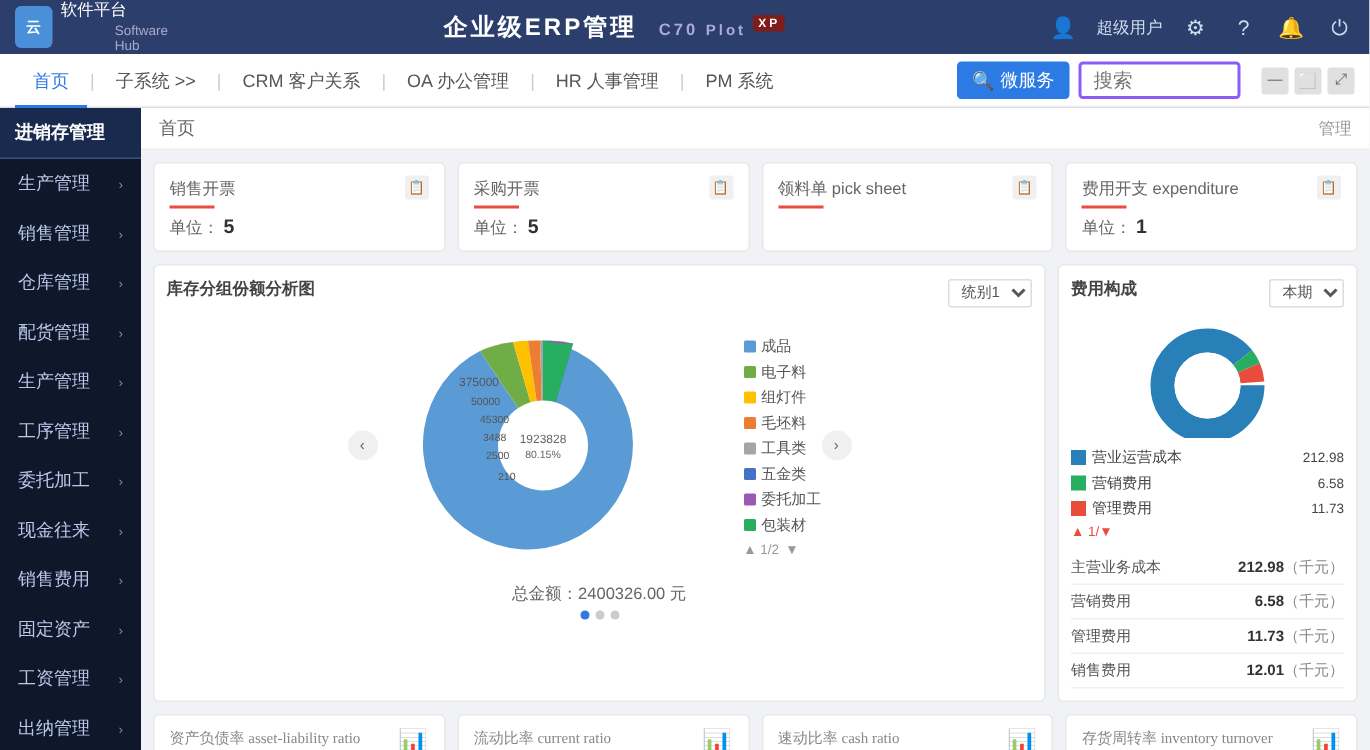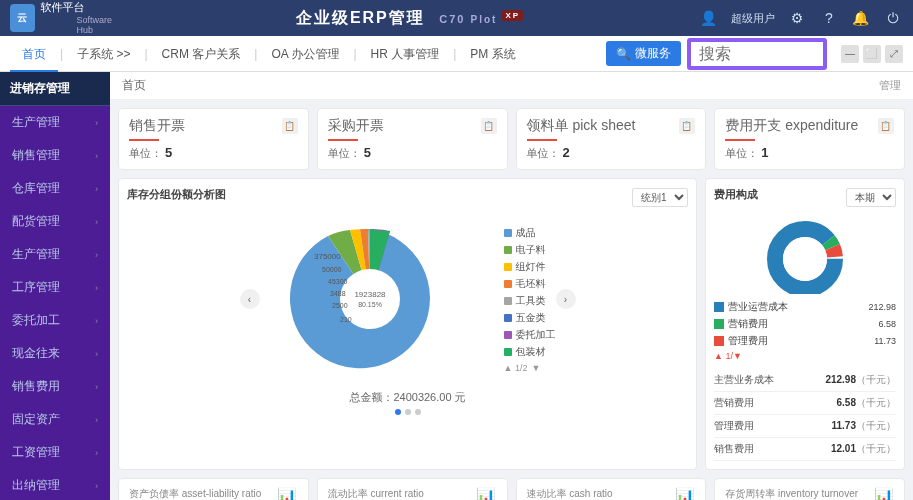--- a/index.html
+++ b/index.html
@@ -25,46 +25,46 @@
     
     .nav-bar {
       display: flex; align-items: center;
       background: #fff; height: 36px; padding: 0 10px;
       border-bottom: 1px solid #ddd;
     }
     .nav-item { padding: 0 12px; height: 36px; line-height: 36px; font-size: 12px; color: #555; cursor: pointer; border-bottom: 2px solid transparent; }
     .nav-item.active { color: #2c7be5; border-bottom-color: #2c7be5; }
     .nav-sep { color: #ccc; margin: 0 2px; }
     .search-btn { margin-left: auto; background: #2c7be5; color: #fff; border: none; padding: 4px 10px; border-radius: 3px; cursor: pointer; font-size: 12px; display: flex; align-items: center; gap: 4px; }
-    .search-input { border: 4px solid #8b5cf6; padding: 3px 8px; border-radius: 3px; font-size: 16px; width: 140px; }
+    .search-input { border: 2px solid #8b5cf6; padding: 3px 8px; border-radius: 3px; font-size: 13px; width: 108px; }
     .window-btns { display: flex; gap: 4px; margin-left: 8px; }
     .win-btn { width: 18px; height: 18px; background: #e0e0e0; border-radius: 2px; display: flex; align-items: center; justify-content: center; font-size: 10px; cursor: pointer; color: #666; }
 
     
     .main-layout { display: flex; height: calc(500px - 72px); }
 
     
-    .sidebar { width: 110px; background: #4c1d95; overflow-y: auto; flex-shrink: 0; }
+    .sidebar { width: 94px; background: #0f172a; overflow-y: auto; flex-shrink: 0; }
     .sidebar-header { background: #1a2a4f; color: #fff; padding: 8px 10px; font-size: 12px; font-weight: bold; border-bottom: 1px solid #3a4f7a; }
     .sidebar-item { display: flex; align-items: center; justify-content: space-between; padding: 8px 12px; color: #b8c8e8; cursor: pointer; font-size: 12px; }
     .sidebar-arrow { font-size: 9px; color: #889; }
 
     
     .content { flex: 1; overflow-y: auto; background: #f0f2f5; }
 
     
     .breadcrumb { background: #fff; padding: 5px 12px; border-bottom: 1px solid #eee; display: flex; align-items: center; justify-content: space-between; }
     .breadcrumb-text { font-size: 12px; color: #666; }
     .breadcrumb-action { font-size: 11px; color: #999; }
 
     
     .cards-row { display: flex; gap: 8px; padding: 8px; }
     .dash-card { flex: 1; background: #fff; border-radius: 4px; padding: 8px 10px; border: 1px solid #e8e8e8; }
     .dash-card-header { display: flex; align-items: center; justify-content: space-between; margin-bottom: 4px; }
-    .dash-card-title { font-size: 14px; color: #666; }
+    .dash-card-title { font-size: 11px; color: #666; }
     .dash-card-icon { width: 16px; height: 16px; background: #f0f0f0; border-radius: 2px; display: flex; align-items: center; justify-content: center; font-size: 9px; color: #999; }
     .dash-card-divider { height: 2px; background: #e74c3c; margin: 4px 0; width: 30px; }
     .dash-card-count { font-size: 11px; color: #666; }
     .count-num { font-size: 13px; font-weight: bold; color: #333; }
 
     
     .charts-row { display: flex; gap: 8px; padding: 0 8px 8px; }
     .chart-main { flex: 1; background: #fff; border-radius: 4px; border: 1px solid #e8e8e8; padding: 8px; }
     .chart-side { width: 200px; background: #fff; border-radius: 4px; border: 1px solid #e8e8e8; padding: 8px; flex-shrink: 0; }
     .chart-title { font-size: 11px; color: #444; margin-bottom: 6px; font-weight: bold; }
@@ -83,21 +83,21 @@
     .side-legend { }
     .side-legend-item { display: flex; align-items: center; gap: 4px; margin-bottom: 3px; font-size: 10px; color: #444; }
     .side-legend-dot { width: 10px; height: 10px; flex-shrink: 0; }
     .side-stats { margin-top: 8px; }
     .stat-row { display: flex; justify-content: space-between; align-items: center; padding: 4px 0; border-bottom: 1px solid #f0f0f0; font-size: 10px; color: #555; }
     .stat-val { color: #333; font-weight: bold; }
 
     
     .bottom-row { display: flex; gap: 8px; padding: 0 8px 8px; }
     .metric-card { flex: 1; background: #fff; border-radius: 4px; border: 1px solid #e8e8e8; padding: 8px 10px; }
-    .metric-title { font-size: 10px; color: #888; margin-bottom: 4px; }
+    .metric-title { font-size: 10px; color: #888; margin-bottom: 4px; font-family: Liberation Serif, serif; }
 
     
     .dots-row { display: flex; justify-content: center; gap: 4px; padding: 4px 0; }
     .dot { width: 6px; height: 6px; border-radius: 50%; background: #ccc; }
     .dot.active { background: #2c7be5; }
 
     
     .small-select { font-size: 10px; border: 1px solid #ddd; padding: 2px 4px; border-radius: 2px; background: #fff; color: #555; }
 
     .chart-nav-btn { width: 20px; height: 20px; background: #f0f0f0; border-radius: 50%; display: flex; align-items: center; justify-content: center; font-size: 10px; color: #666; cursor: pointer; border: none; }
@@ -241,24 +241,20 @@
           <span>单位：</span>
           <span class="count-num">5</span>
         </div>
       </div>
       <div class="dash-card">
         <div class="dash-card-header">
           <span class="dash-card-title">领料单 pick sheet</span>
           <div class="dash-card-icon">📋</div>
         </div>
         <div class="dash-card-divider" style="background:#e74c3c;"></div>
-        <div class="dash-card-count">
-          <span>单位：</span>
-          <span class="count-num">2</span>
-        </div>
       </div>
       <div class="dash-card">
         <div class="dash-card-header">
           <span class="dash-card-title">费用开支 expenditure</span>
           <div class="dash-card-icon">📋</div>
         </div>
         <div class="dash-card-divider" style="background:#e74c3c;"></div>
         <div class="dash-card-count">
           <span>单位：</span>
           <span class="count-num">1</span>

